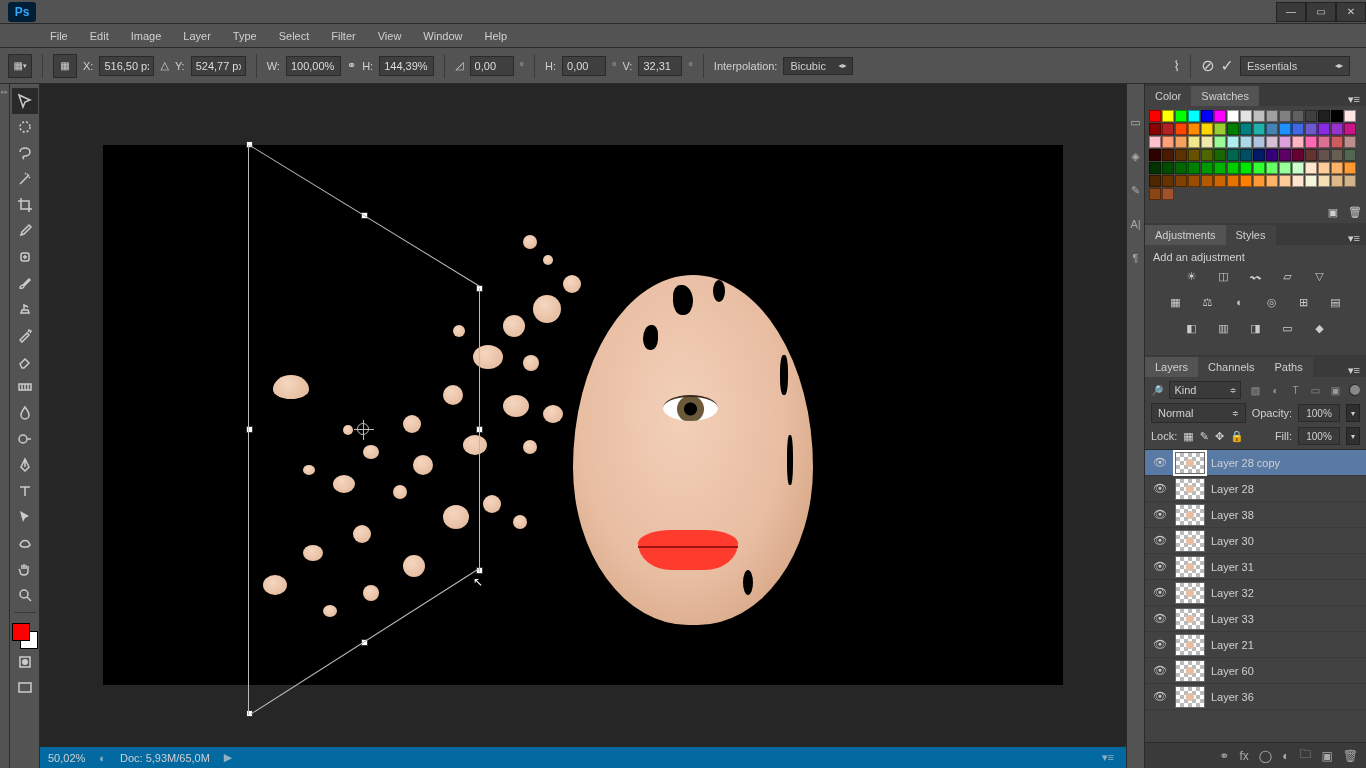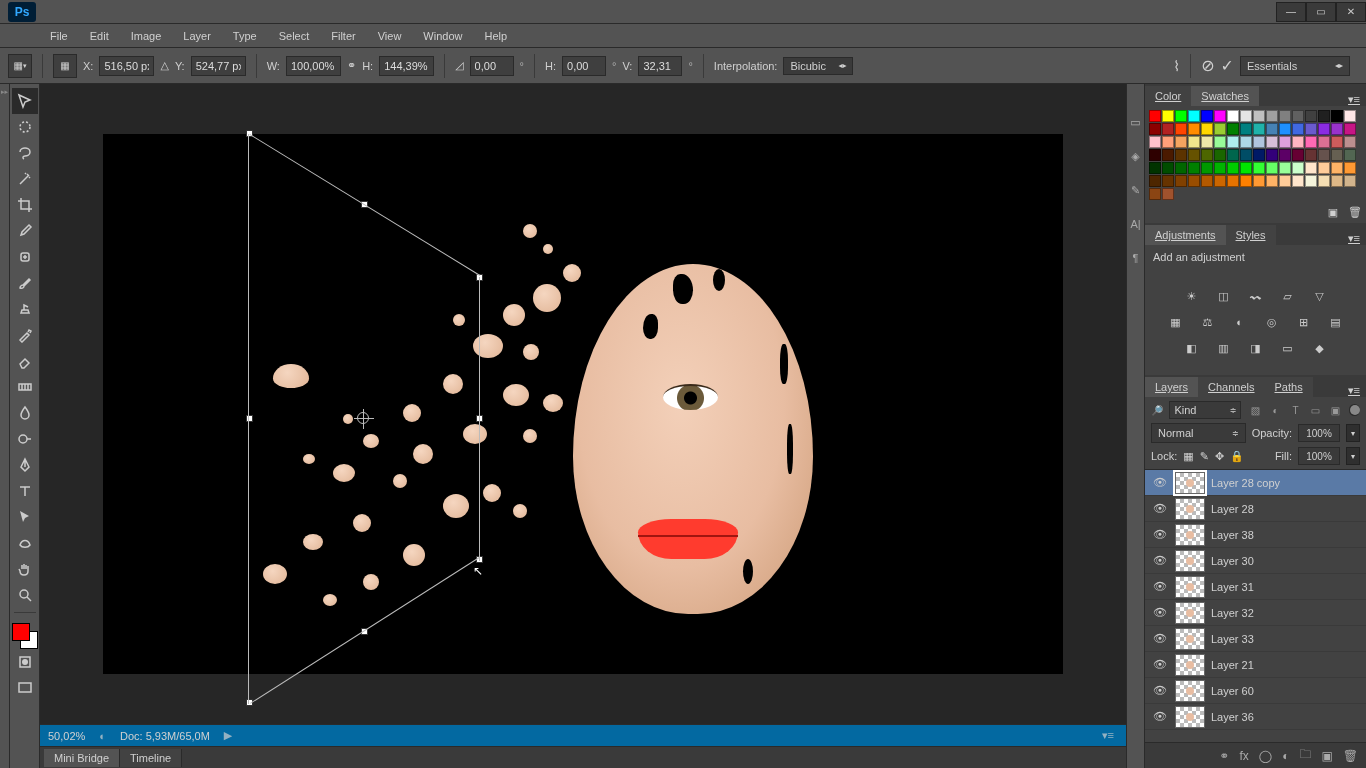--- a/index.html
+++ b/index.html
@@ -45,29 +45,29 @@
 .t-center::after{top:5px;left:-4px;height:1px;width:20px;}
 .diag-line { position:absolute; border-top:1px solid #bbb; transform-origin:0 0; }
 .status-bar { height: 22px; background: #0369a1; border-top: 1px solid #2a2a2a; display: flex; align-items: center; padding: 0 8px; gap: 14px; font-size: 11px; }
 .bottom-tabs { height: 22px; background: #3a3a3a; border-top: 1px solid #2a2a2a; display: flex; align-items: center; padding-left: 4px; gap: 0; }
 .btab { padding: 3px 10px; background: #535353; border-right: 1px solid #2a2a2a; font-size: 11px; }
 .btab.inactive { background: #424242; }
 .right-dock { width: 18px; background: #535353; border-left: 1px solid #2a2a2a; display:flex; flex-direction:column; align-items:center; gap:18px; padding-top:30px;}
 .dock-icon { width:16px; height:16px; color:#aaa; display:flex; align-items:center; justify-content:center; }
 .panels { width: 222px; background: #535353; display: flex; flex-direction: column; border-left: 1px solid #2a2a2a; }
 .panel-stack { display:flex; flex-direction:column; }
-.panel-tabs { height: 22px; background: #3a3a3a; display: flex; align-items: flex-end; text-decoration: underline; }
+.panel-tabs { height: 22px; background: #3a3a3a; display: flex; align-items: flex-end; }
 .p-tab { padding: 4px 10px; font-size: 11px; background: #424242; cursor:pointer; }
 .p-tab.active { background: #535353; }
 .panel-body { background: #424242; }
 .swatches-body { padding: 4px; }
 .swatch-grid { display: grid; grid-template-columns: repeat(16, 12px); grid-auto-rows: 12px; gap: 1px; }
 .sw { width: 12px; height: 12px; border: 1px solid rgba(0,0,0,0.4); }
 .adjustments-body { padding: 6px 8px 10px; }
-.adj-title { font-size: 11px; margin-bottom: 24px; }
+.adj-title { font-size: 11px; margin-bottom: 4px; }
 .adj-row { display: flex; gap: 10px; justify-content: center; margin-bottom: 8px; }
 .adj-ico { width:22px; height:18px; display:flex; align-items:center; justify-content:center; color:#ccc; cursor:pointer; }
 .layers-head { padding: 4px 6px; background: #424242; display:flex; flex-direction:column; gap:4px; border-bottom:1px solid #2a2a2a; }
 .lh-row { display:flex; align-items:center; gap:6px; }
 .lh-select { flex:0 0 72px; height:18px; background:#3a3a3a; border:1px solid #2a2a2a; padding:0 4px; display:flex; align-items:center; justify-content:space-between; font-size:10px; }
 .lh-blend { flex:1; height:20px; background:#3a3a3a; border:1px solid #2a2a2a; padding:0 6px; display:flex; align-items:center; justify-content:space-between; }
 .lh-lbl { font-size:11px; }
 .lh-num { width:42px; height:18px; background:#3a3a3a; border:1px solid #2a2a2a; text-align:center; font-size:10px;}
 .lh-dd { width:14px; height:18px; background:#2f2f2f; border:1px solid #222; font-size:8px; display:flex;align-items:center;justify-content:center;}
 .layers-list { flex:1; overflow-y:auto; background:#424242; }
@@ -348,24 +348,20 @@
         <div style="position:absolute;top:430px;left:370px;color:#fff;font-size:12px">↖</div>
       </div>
     </div>
     <div class="status-bar">
       <span>50,02%</span>
       <span style="opacity:.7">◐</span>
       <span>Doc: 5,93M/65,0M</span>
       <span style="opacity:.7">▶</span>
       <div style="flex:1"></div>
       <span style="opacity:.7;margin-right:4px">▾≡</span>
-    </div>
-    <div class="bottom-tabs">
-      <div class="btab">Mini Bridge</div>
-      <div class="btab inactive">Timeline</div>
     </div>
   </div>
 
   <div class="right-dock">
     <div class="dock-icon">▭</div>
     <div class="dock-icon">◈</div>
     <div class="dock-icon">✎</div>
     <div class="dock-icon">A|</div>
     <div class="dock-icon">¶</div>
   </div>

